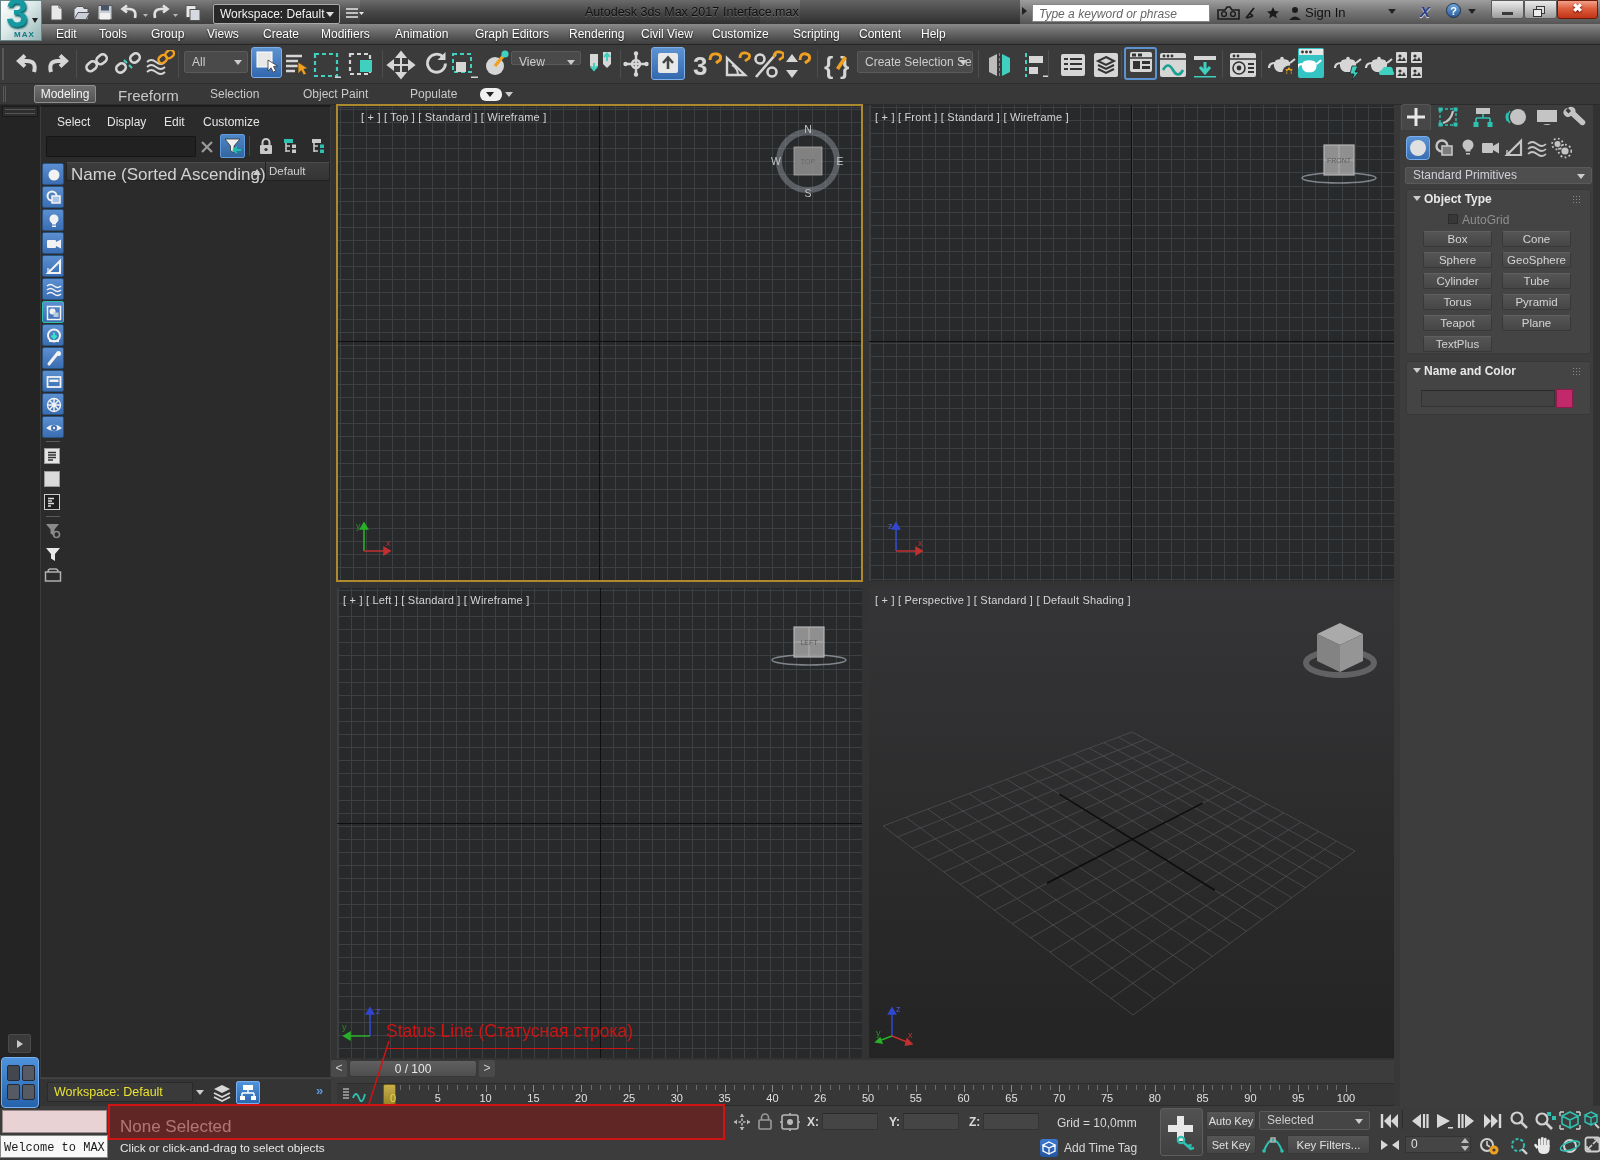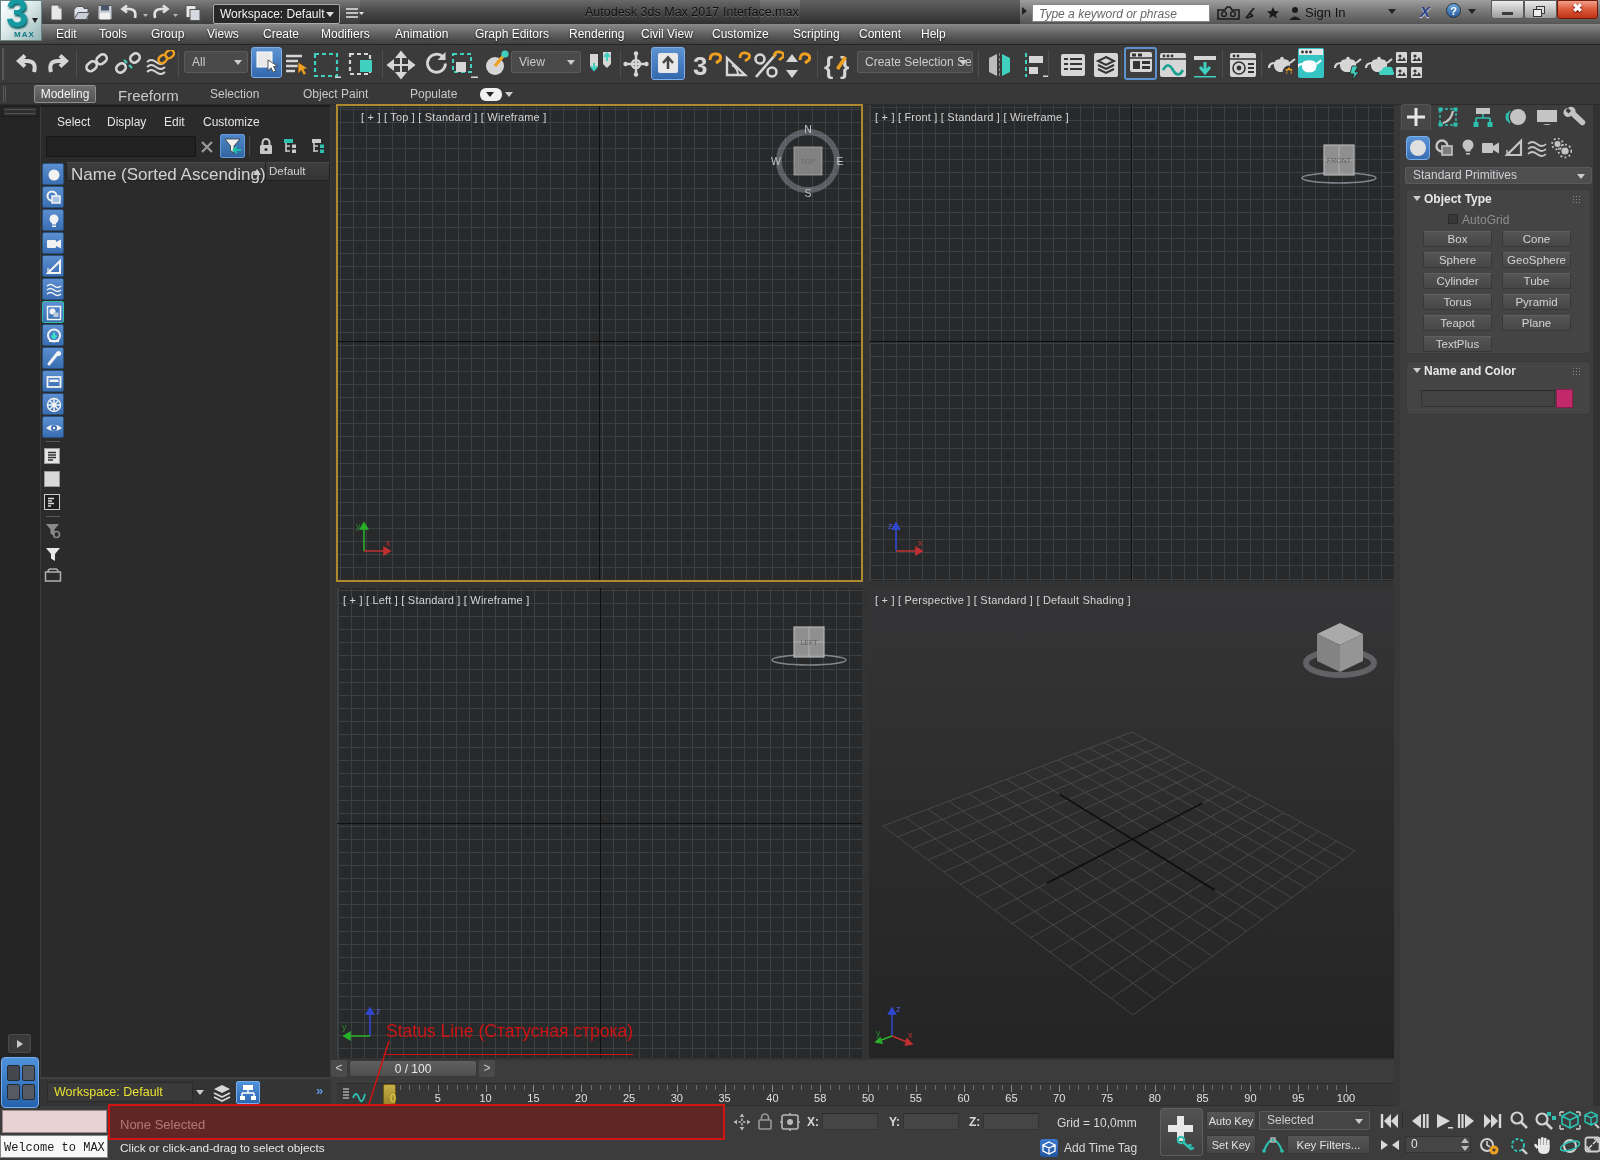--- a/index.html
+++ b/index.html
@@ -154,21 +154,21 @@
     <svg class="abs" style="left:449px;top:50px" width="30" height="32" viewBox="0 0 30 32">
       <rect x="4" y="4" width="18" height="18" fill="none" stroke="#3fd0c0" stroke-width="2" stroke-dasharray="4 3"></rect>
       <rect x="7" y="12" width="10" height="10" fill="#d6d6d6"></rect>
       <path d="M22 28 l7 0 0 -1.5 -7 0z" fill="#d6d6d6"></path>
     </svg>
     <svg class="abs" style="left:482px;top:50px" width="30" height="30" viewBox="0 0 30 30">
       <circle cx="13" cy="16" r="9" fill="#d6d6d6"></circle>
       <path d="M13 16 L22 5" stroke="#f0a020" stroke-width="3.4"></path>
       <circle cx="23" cy="4" r="3.6" fill="#3fd0c0"></circle>
     </svg>
-    <div class="combo" style="left:511px;top:51px;width:70px;height:22px">View<div class="caret" style="right:5px;top:8px"></div></div>
+    <div class="combo" style="left:511px;top:51px;width:70px;height:14px">View<div class="caret" style="right:5px;top:8px"></div></div>
     <svg class="abs" style="left:584px;top:50px" width="32" height="32" viewBox="0 0 32 32">
       <path d="M6 4 h8 v12 l-4 4 -4 -4z" fill="#d6d6d6"></path>
       <path d="M10 13 v7 M7 16.5 l3 3.4 3 -3.4" stroke="#3fd0c0" stroke-width="2" fill="none"></path>
       <path d="M19 2 h8 v12 l-4 4 -4 -4z" fill="#d6d6d6"></path>
       <path d="M23 11 v-7 M20 7 l3 -3.4 3 3.4" stroke="#3fd0c0" stroke-width="2" fill="none"></path>
     </svg>
     <div class="sep" style="left:620px"></div>
     <svg class="abs" style="left:623px;top:50px" width="26" height="28" viewBox="0 0 26 28">
       <path d="M13 3 v22 M2 14 h22 M13 14 m-4 0 a4 4 0 1 0 8 0 a4 4 0 1 0 -8 0" fill="none" stroke="#d6d6d6" stroke-width="2.4"></path>
       <circle cx="13" cy="3.5" r="2.2" fill="#d6d6d6"></circle>
@@ -544,38 +544,38 @@
     <div style="position:absolute;left:1336.4px;top:1085px;width:1px;height:5px;background:#6a6a6a"></div>
     <div style="position:absolute;left:1346.0px;top:1085px;width:1px;height:7px;background:#8a8a8a"></div>
     <div class="rlab" style="left:423.8px">5</div>
     <div class="rlab" style="left:471.6px">10</div>
     <div class="rlab" style="left:519.4px">15</div>
     <div class="rlab" style="left:567.2px">20</div>
     <div class="rlab" style="left:615.0px">25</div>
     <div class="rlab" style="left:662.8px">30</div>
     <div class="rlab" style="left:710.6px">35</div>
     <div class="rlab" style="left:758.4px">40</div>
-    <div class="rlab" style="left:806.2px">58</div>
+    <div class="rlab" style="left:806.2px">26</div>
     <div class="rlab" style="left:854.0px">50</div>
     <div class="rlab" style="left:901.8px">55</div>
     <div class="rlab" style="left:949.6px">60</div>
     <div class="rlab" style="left:997.4px">65</div>
     <div class="rlab" style="left:1045.2px">70</div>
     <div class="rlab" style="left:1093.0px">75</div>
     <div class="rlab" style="left:1140.8px">80</div>
     <div class="rlab" style="left:1188.6px">85</div>
     <div class="rlab" style="left:1236.4px">90</div>
     <div class="rlab" style="left:1284.2px">95</div>
     <div class="rlab" style="left:1332.0px">100</div>
 <div class="abs" style="left:383px;top:1084px;width:13px;height:21px;background:linear-gradient(180deg,#c8b04a,#9a8428);border:1px solid #6e5c14;border-radius:2px"></div>
 <div class="abs" style="left:379px;top:1092px;width:28px;text-align:center;font-size:11px;color:#e8d44a">0</div>
 <div class="abs" style="left:2px;top:1110px;width:105px;height:23px;background:#e8d2d4;border:1px solid #9a8a8a"></div>
 <div class="abs" style="left:0px;top:1135px;width:108px;height:23px;background:#f8f8f8;border:1px solid #888"></div>
 <div class="abs" style="left:4px;top:1141px;font-family:'Liberation Mono',monospace;font-size:12px;color:#1a1a1a">Welcome to MAX</div>
-<div class="abs" style="left:120px;top:1117px;font-size:13px;color:#ececec">None Selected</div>
+<div class="abs" style="left:120px;top:1117px;font-size:17px;color:#ececec">None Selected</div>
 <div class="abs" style="left:120px;top:1141px;font-size:11.8px;color:#e8e8e8">Click or click-and-drag to select objects</div>
 <svg class="abs" style="left:731px;top:1112px" width="22" height="20" viewBox="0 0 22 20">
       <g stroke="#b8b8b8" stroke-width="1.6" fill="none">
         <path d="M11 2 v16 M3 10 h16" stroke-dasharray="2.5 2"></path>
         <path d="M11 2 l-2.5 3 h5z M11 18 l-2.5 -3 h5z M3 10 l3 -2.5 v5z M19 10 l-3 -2.5 v5z" fill="#b8b8b8" stroke="none"></path>
       </g>
     </svg>
 <svg class="abs" style="left:757px;top:1112px" width="16" height="19" viewBox="0 0 16 19">
       <rect x="2" y="8" width="12" height="9" rx="1" fill="none" stroke="#999" stroke-width="1.6"></rect>
       <path d="M4.5 8 v-2.5 a3.5 3.5 0 0 1 7 0 V8" fill="none" stroke="#999" stroke-width="1.6"></path>
@@ -910,18 +910,18 @@
     <div class="pbtn" style="left:1502px;top:315px;width:69px;height:16px;line-height:15px">Plane</div>
     <div class="pbtn" style="left:1423px;top:336px;width:69px;height:16px;line-height:15px">TextPlus</div>
 <div class="rollout" style="top:361px;height:54px"></div>
 <div class="rarrow" style="left:1413px;top:368px"></div>
 <div class="rtitle" style="left:1424px;top:364px">Name and Color</div>
 <div class="grip" style="left:1572px;top:367px"></div>
 <div class="abs" style="left:1421px;top:390px;width:134px;height:17px;background:#424242;border:1px solid #333;border-top-color:#2a2a2a"></div>
 <div class="abs" style="left:1556px;top:389px;width:17px;height:19px;background:#c2296b;border:1px solid #8a1c4a"></div>
 
 
-<div class="abs" style="left:386px;top:1021px;font-size:17.5px;color:#cc1414;border-bottom:1.5px solid #cc1414;padding-bottom:12px">Status Line (Статусная строка)</div>
+<div class="abs" style="left:386px;top:1021px;font-size:17.5px;color:#cc1414;border-bottom:1.5px solid #cc1414;padding-bottom:6px">Status Line (Статусная строка)</div>
 <svg class="abs" style="left:360px;top:1040px;pointer-events:none" width="40" height="66">
       <line x1="29" y1="1" x2="9" y2="64" stroke="#cc1414" stroke-width="1.5"></line>
     </svg>
 <div class="abs" style="left:108px;top:1104px;width:617px;height:36px;background:rgba(125,18,18,0.55);border:2px solid #d01414"></div>
 
 </div>
 </body></html>

